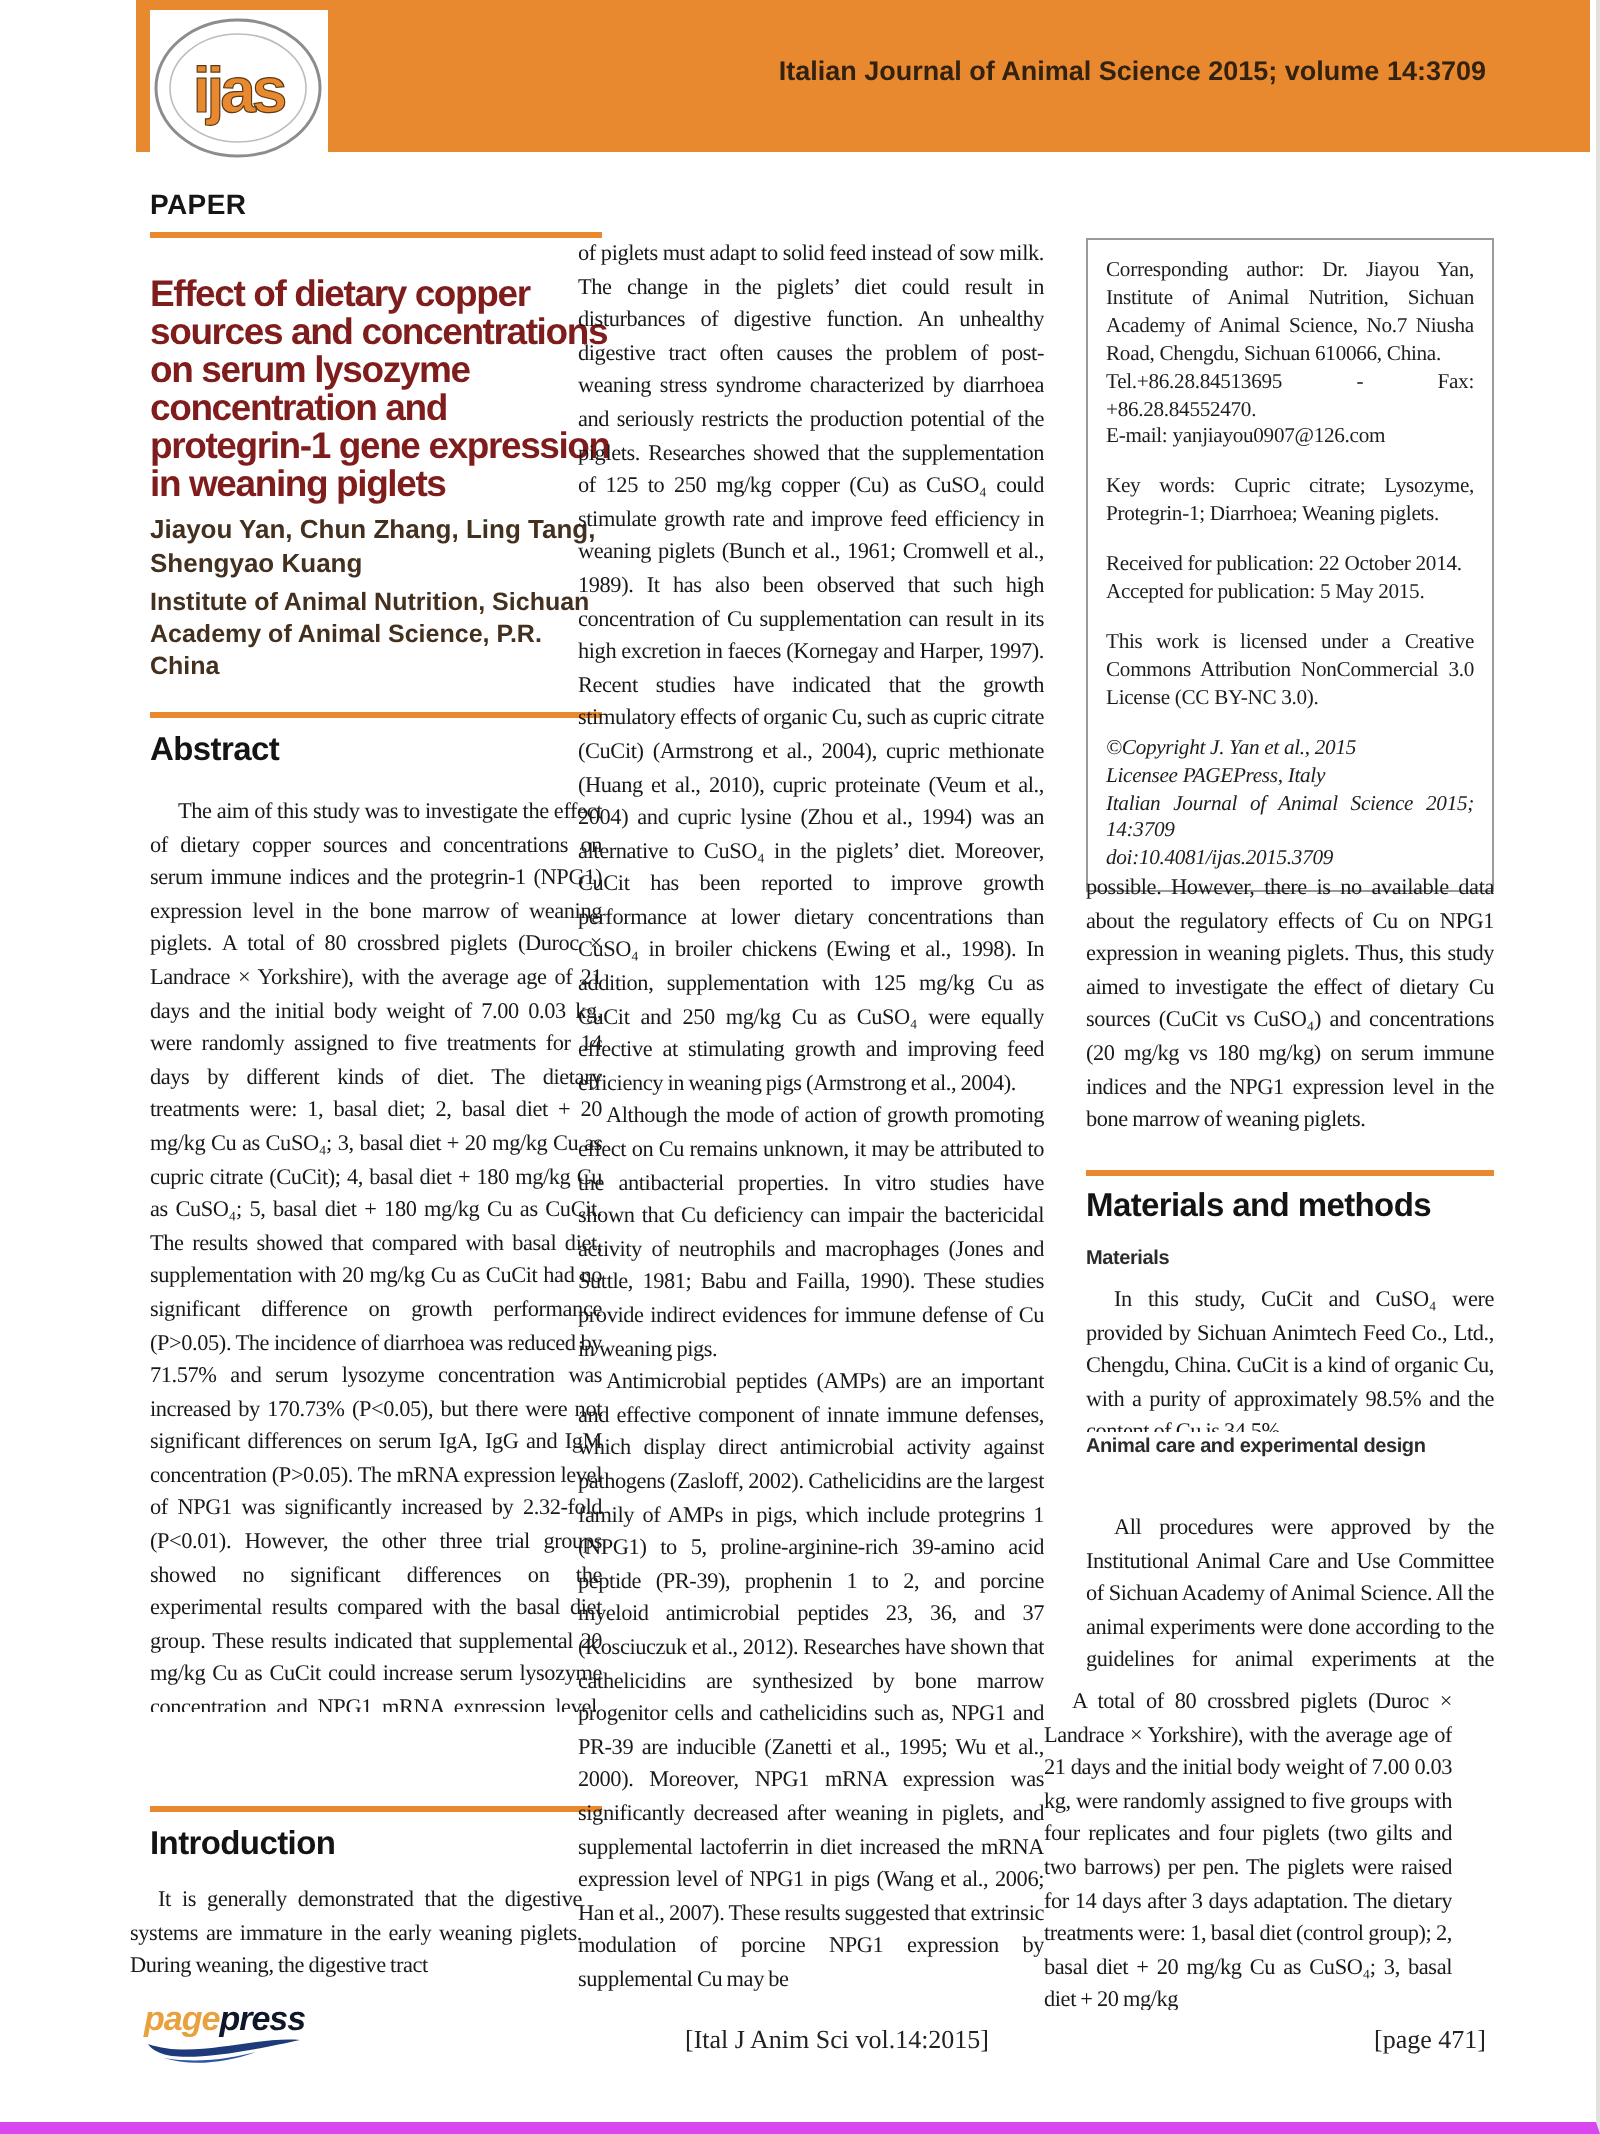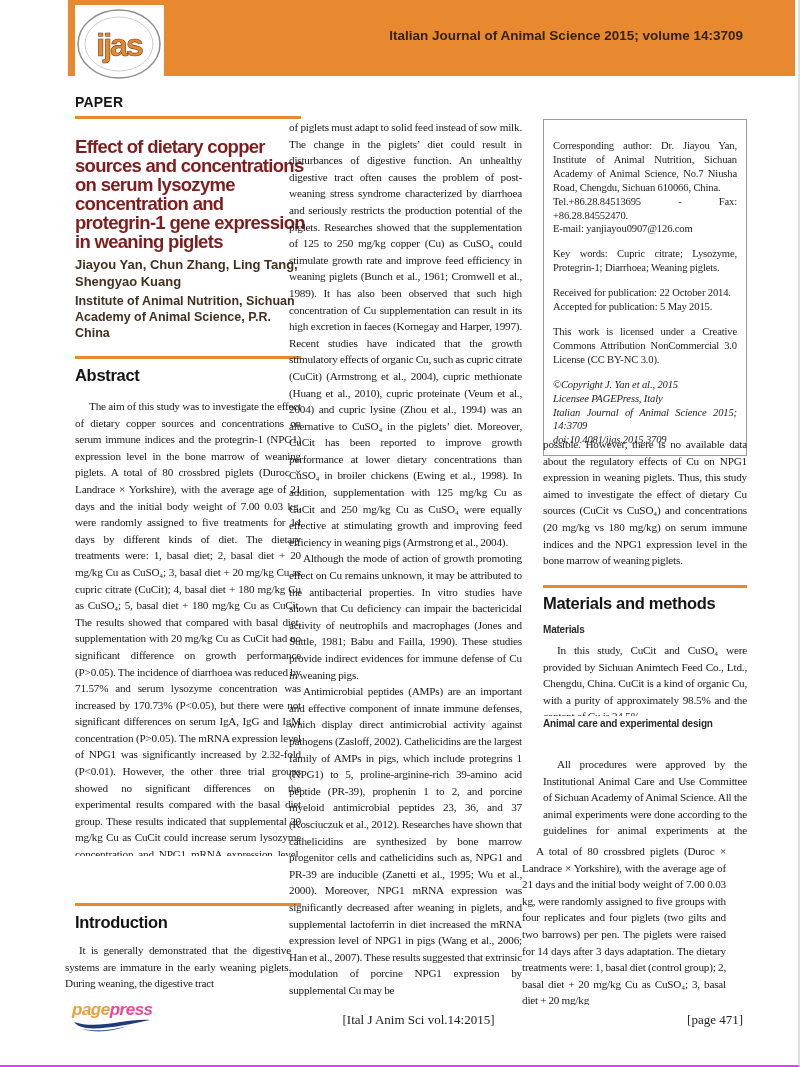--- a/index.html
+++ b/index.html
@@ -1,18 +1,18 @@
 <!DOCTYPE html>
 <html><head>
 <meta charset="utf-8">
 <style>
   html,body{margin:0;padding:0;background:#ffffff;}
   .page{position:relative;width:800px;height:1067px;background:#ffffff;overflow:hidden;
         font-family:"Liberation Serif", serif;color:#1c1c1c;
-        border-right:2px solid #e3e1de;border-bottom:2px solid #d946ef;box-sizing:border-box;}
+        border-right:2px solid #e3e1de;border-bottom:6px solid #d946ef;box-sizing:border-box;}
 
   
   .header-bar{position:absolute;left:68px;top:0;right:3px;height:76px;background:#e9892f;}
   .logo-box{position:absolute;left:75px;top:5px;width:89px;height:79px;background:#ffffff;}
   .journal-line{position:absolute;top:28px;right:55px;
       font-family:"Liberation Sans", sans-serif;font-size:13.5px;font-weight:bold;color:#33220f;}
 
   
   .rule{position:absolute;height:3px;background:#e9892f;}
   .heading{font-family:"Liberation Sans", sans-serif;font-weight:bold;font-size:16.5px;color:#141414;letter-spacing:-0.3px;}
@@ -36,41 +36,41 @@
   .rule-intro{left:75px;top:903px;width:226px;}
   .intro-heading{position:absolute;left:75px;top:913px;}
   .intro-text{position:absolute;left:65px;top:942px;width:226px;height:58px;overflow:hidden;}
 
   
   .mid-col{position:absolute;left:289px;top:119px;width:233px;height:888px;overflow:hidden;}
   .mid-col p{margin:0;}
 
   
   .info-box{position:absolute;left:543px;top:119px;width:204px;box-sizing:border-box;
-      border:1px solid #9a9a9a;background:#ffffff;padding:19px 9px 8px 9px;
+      border:1px solid #9a9a9a;background:#ffffff;padding:9px 9px 8px 9px;
       font-size:10.6px;line-height:13.9px;letter-spacing:-0.15px;color:#1d1d1d;text-align:justify;}
   .info-box .blk{margin-bottom:11px;}
   .info-box .blk:last-child{margin-bottom:0;}
   .copyright{font-style:italic;}
   .right-cont{position:absolute;left:543px;top:436px;width:204px;height:148px;overflow:hidden;}
   .rule-mm{left:543px;top:585px;width:204px;}
   .mm-heading{position:absolute;left:543px;top:594px;}
   .materials-sub{position:absolute;left:543px;top:624px;}
   .materials-text{position:absolute;left:543px;top:642px;width:204px;height:74px;overflow:hidden;}
   .animal-sub{position:absolute;left:543px;top:718px;width:204px;}
   .animal-p1{position:absolute;left:543px;top:756px;width:204px;height:84px;overflow:hidden;}
   .animal-p2{position:absolute;left:522px;top:843px;width:204px;height:162px;overflow:hidden;}
 
   
   .footer-center{position:absolute;left:0;right:0;top:1012px;text-align:center;font-size:13px;color:#222;padding-left:39px;}
   .footer-right{position:absolute;right:55px;top:1012px;font-size:13px;color:#222;}
   .pp-logo{position:absolute;left:72px;top:1000px;width:110px;height:40px;}
   .pp-word{font-family:"Liberation Sans", sans-serif;font-weight:bold;font-style:italic;font-size:17px;letter-spacing:-0.5px;}
   .pp-page{color:#e8a13c;}
-  .pp-press{color:#ec4899;margin-top:12px;}
+  .pp-press{color:#0f172a;margin-top:12px;}
 </style>
 </head>
 <body>
 
 <div class="page">
 
   <div class="header-bar"></div>
   <div class="logo-box">
     <svg width="89" height="79" viewBox="0 0 89 79">
       <ellipse cx="44" cy="39" rx="41" ry="34" fill="none" stroke="#8d8d8d" stroke-width="1.5"></ellipse>

